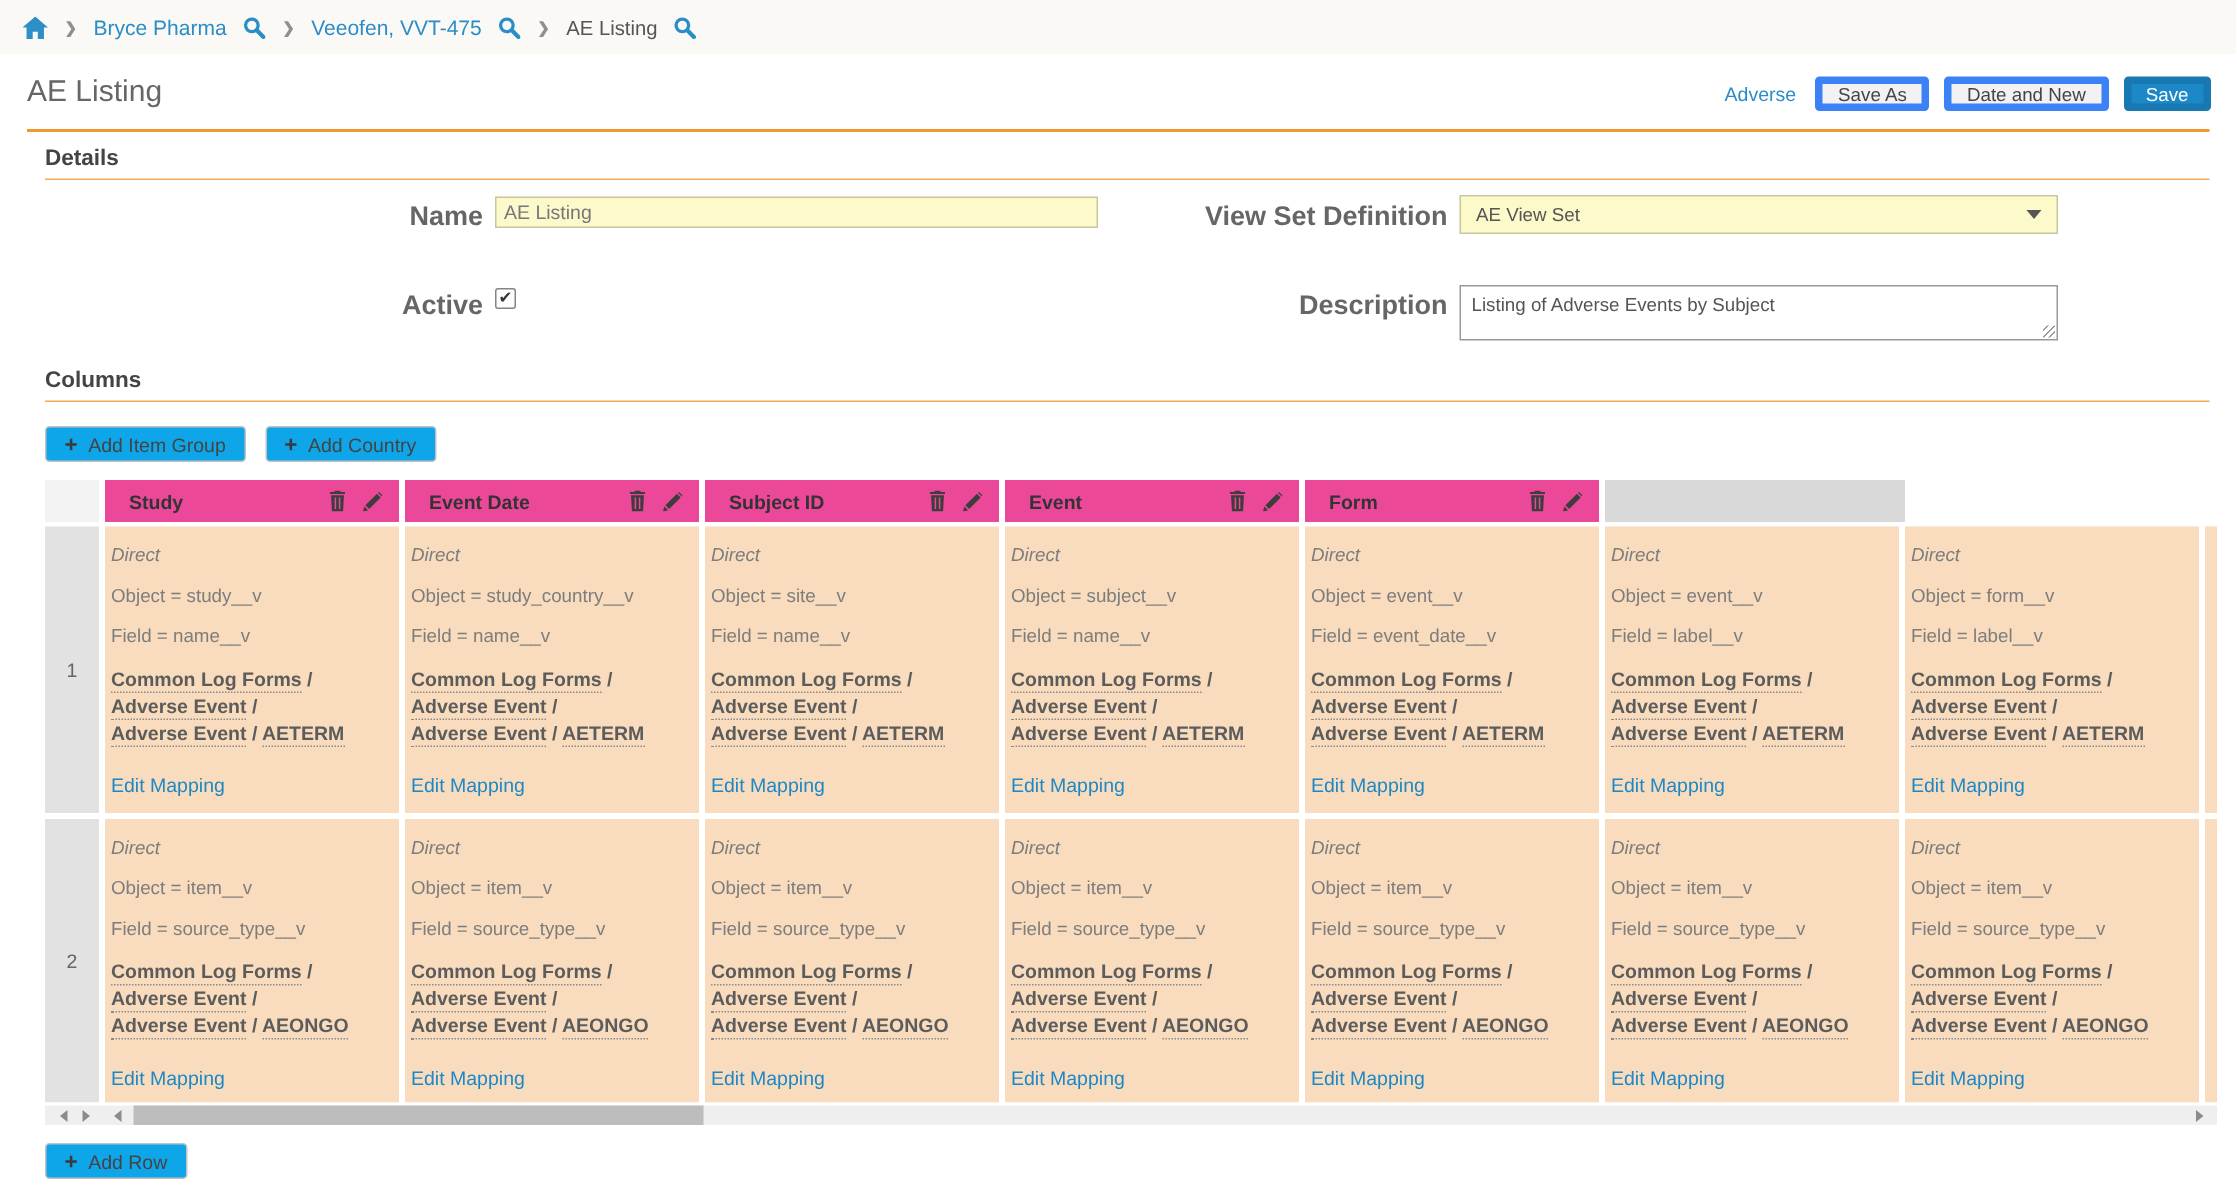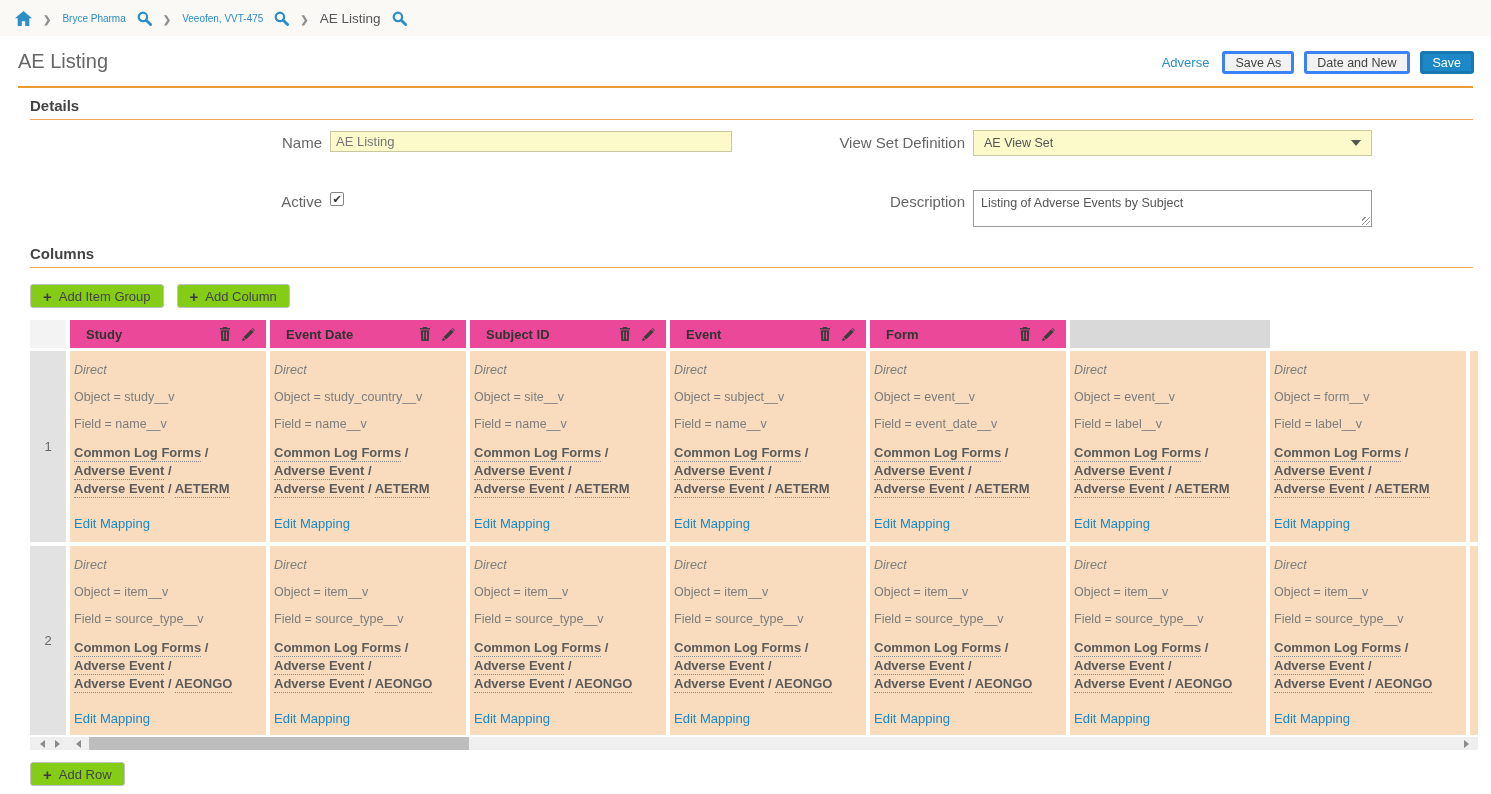--- a/index.html
+++ b/index.html
@@ -5,60 +5,60 @@
   * { box-sizing: border-box; }
   html,body { margin:0; padding:0; }
   body {
     width:1491px; height:794px; position:relative; overflow:hidden;
     background:#ffffff; font-family:"Liberation Sans", sans-serif; color:#555;
   }
   
   .topbar { position:absolute; left:0; top:0; width:1491px; height:36px;
     background:#faf9f6; display:flex; align-items:center; padding-left:15px; }
   .topbar .crumb { display:flex; align-items:center; gap:11px; }
-  .crumb-link { color:#2a8dc7; font-size:10px; text-decoration:none; cursor:pointer; }
+  .crumb-link { color:#2a8dc7; font-size:14px; text-decoration:none; cursor:pointer; }
   .crumb-current { color:#555; font-size:13.5px; }
   .chev::before { content:"❯"; color:#8f8f8f; font-size:10px; font-weight:bold; }
   .icon-btn { display:flex; align-items:center; cursor:pointer; }
 
   
   .page-title { position:absolute; left:18px; top:50px; font-size:20px; color:#666; }
   .actions { position:absolute; right:17px; top:51px; display:flex; align-items:center; gap:10px; }
   .link-cancel { color:#2a8dc7; font-size:13px; cursor:pointer; margin-right:3px; }
-  .btn { height:23px; padding:0 10px; background:#f2f2f2; border:3px solid #3b82f6;
+  .btn { height:23px; padding:0 10px; background:#f2f2f2; border:5px solid #3b82f6;
     border-radius:3px; font-size:12.5px; color:#444; display:flex; align-items:center; cursor:pointer; }
   .btn-primary { background:#1d88c7; border-color:#1878b2; color:#fff; }
 
   .divider-main { position:absolute; left:18px; width:1455px; top:86px; height:2px; background:#ee9b2e; }
   .section-head { position:absolute; left:30px; font-size:15px; font-weight:bold; color:#444; }
   .divider-sub { position:absolute; left:30px; width:1443px; height:1px; background:#f0a956; }
 
   
-  .flabel { position:absolute; font-size:15px; font-weight:normal; color:#666; text-align:right; }
+  .flabel { position:absolute; font-size:18px; font-weight:bold; color:#666; text-align:right; }
   .input-name { position:absolute; left:330px; top:131px; width:402px; height:21px;
     background:#fcf9cb; border:1px solid #c9c7a0; font-size:13px; color:#777; padding:0 5px;
     font-family:inherit; }
   .select { position:absolute; left:973px; top:130px; width:399px; height:26px;
     background:#fcf9cb; border:1px solid #c9c7a0; display:flex; align-items:center;
     padding:0 10px; font-size:12.5px; color:#555; cursor:pointer; }
   .select .caret { margin-left:auto; width:0; height:0; border-left:5px solid transparent;
     border-right:5px solid transparent; border-top:6px solid #555; }
   .checkbox { position:absolute; left:330px; top:192px; width:14px; height:14px;
     border:1px solid #848484; border-radius:2px; background:#fdfdfd; font-size:11px;
     line-height:12px; text-align:center; color:#333; cursor:pointer; }
   .checkbox.checked::after { content:"✔"; }
   .textarea { position:absolute; left:973px; top:190px; width:399px; height:37px;
     border:1px solid #999; background:#fff; font-size:12.5px; color:#555; padding:5px 7px;
     font-family:inherit; resize:none; }
   .resize-corner { position:absolute; left:1362px; top:217px; width:8px; height:8px;
     background:repeating-linear-gradient(135deg, transparent 0 2px, #999 2px 3px); }
 
   
   .addbtns { position:absolute; left:30px; top:284px; display:flex; gap:13px; }
-  .btn-add { height:24px; padding:0 12px; background:#84cc16; border:1px solid #c2c2c2;
+  .btn-add { height:24px; padding:0 12px; background:#0ea5e9; border:1px solid #c2c2c2;
     border-radius:3px; font-size:13px; color:#444; display:flex; align-items:center; gap:7px; cursor:pointer; }
   .plus::before { content:"+"; font-weight:bold; font-size:15px; color:#3a3a3a; }
   .addrow-wrap { position:absolute; left:30px; top:762px; }
 
   
   .gridwrap { position:absolute; left:30px; top:320px; width:1448px; height:415px; overflow:hidden; }
   .gridinner { width:1660px; }
   .ghead { display:flex; height:28px; margin-bottom:3px; }
   .ghead .spacer { width:36px; margin-right:4px; background:#f3f3f3; flex:none; }
   .hcell { width:196px; margin-right:4px; background:#ec4899; display:flex; align-items:center;
@@ -160,21 +160,21 @@
 <div class="section-head" style="top:245px;">Columns</div>
 <div class="divider-sub" style="top:267px;"></div>
 
 <div class="addbtns">
   <div class="btn-add">
     <span class="plus"></span>
     <span>Add Item Group</span>
   </div>
   <div class="btn-add">
     <span class="plus"></span>
-    <span>Add Column</span>
+    <span>Add Country</span>
   </div>
 </div>
 
 <div class="gridwrap">
   <div class="gridinner">
     <div class="ghead" id="ghead">
       <div class="spacer"></div>
     <div class="hcell">
     <span class="hlabel">Study</span>
     <span class="hicons">

